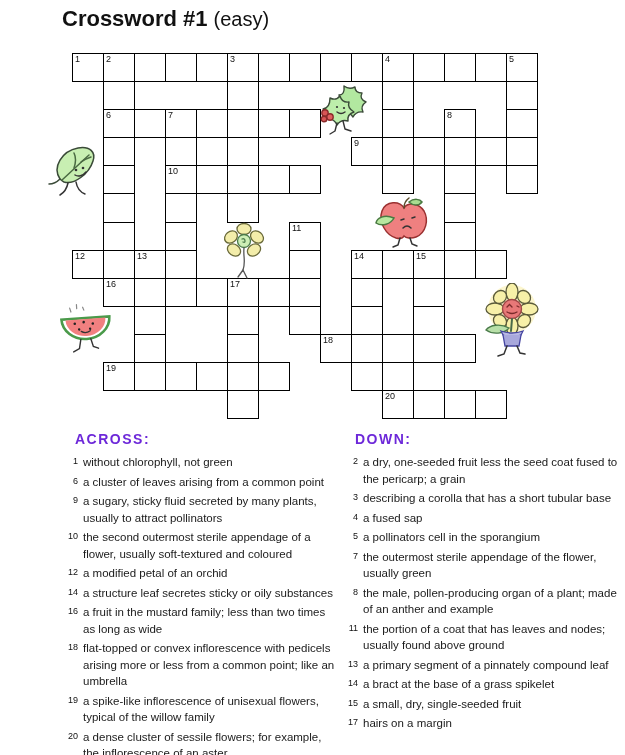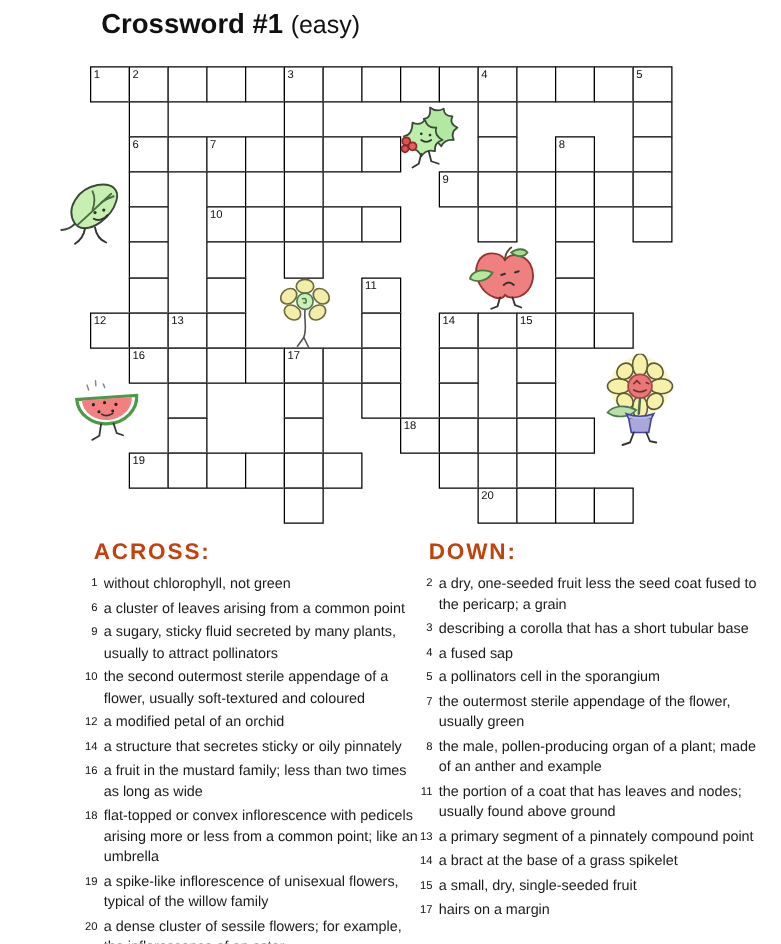--- a/index.html
+++ b/index.html
@@ -1,29 +1,29 @@
 <!DOCTYPE html>
 <html><head>
 <meta charset="utf-8">
 <style>
   html,body{margin:0;padding:0;background:#fff;}
   .page{position:relative;width:625px;height:755px;background:#fff;overflow:hidden;
         font-family:"Liberation Sans",sans-serif;color:#111;}
   .title{position:absolute;left:62px;top:6px;white-space:nowrap;}
-  .title .main{font-size:22px;font-weight:bold;letter-spacing:0px;margin-left:19px;}
+  .title .main{font-size:22px;font-weight:bold;letter-spacing:0px;}
   .title .suffix{font-size:20px;font-weight:400;margin-left:6px;}
   #grid{position:absolute;left:72px;top:53px;width:467px;height:366px;}
   .cell{position:absolute;box-sizing:border-box;width:32px;height:29.1px;
         border:1px solid #000;background:#fff;}
   .cellnum{position:absolute;top:0px;left:2px;font-size:9px;line-height:10px;color:#111;}
   .decor{position:absolute;z-index:5;}
   .clues{position:absolute;top:431px;}
   .clues.across{left:62px;width:278px;}
-  .clues.down{left:330px;width:280px;}
-  .clues h3{margin:0 0 7px 13px;font-size:18px;font-weight:bold;letter-spacing:1.5px;color:#c2410c;}
+  .clues.down{left:342px;width:280px;}
+  .clues h3{margin:0 0 7px 13px;font-size:14px;font-weight:bold;letter-spacing:1.5px;color:#6d28d9;}
   .clue{display:flex;margin-bottom:3px;}
   .cnum{flex:0 0 16px;text-align:right;font-size:9px;line-height:13px;padding-top:1px;
         margin-right:5px;color:#111;}
   .ctext{font-size:11.5px;line-height:16.5px;color:#1a1a1a;}
   .across .ctext{width:262px;}
   .down .ctext{width:258px;}
 </style>
 </head>
 <body>
 
@@ -285,21 +285,21 @@
         <div class="clue">
           <span class="cnum">10</span>
           <span class="ctext">the second outermost sterile appendage of a flower, usually soft-textured and coloured</span>
         </div>
         <div class="clue">
           <span class="cnum">12</span>
           <span class="ctext">a modified petal of an orchid</span>
         </div>
         <div class="clue">
           <span class="cnum">14</span>
-          <span class="ctext">a structure that secretes sticky or oily pinnately</span>
+          <span class="ctext">a structure leaf secretes sticky or oily substances</span>
         </div>
         <div class="clue">
           <span class="cnum">16</span>
           <span class="ctext">a fruit in the mustard family; less than two times as long as wide</span>
         </div>
         <div class="clue">
           <span class="cnum">18</span>
           <span class="ctext">flat-topped or convex inflorescence with pedicels arising more or less from a common point; like an umbrella</span>
         </div>
         <div class="clue">
@@ -339,21 +339,21 @@
         <div class="clue">
           <span class="cnum">8</span>
           <span class="ctext">the male, pollen-producing organ of a plant; made of an anther and example</span>
         </div>
         <div class="clue">
           <span class="cnum">11</span>
           <span class="ctext">the portion of a coat that has leaves and nodes; usually found above ground</span>
         </div>
         <div class="clue">
           <span class="cnum">13</span>
-          <span class="ctext">a primary segment of a pinnately compound point</span>
+          <span class="ctext">a primary segment of a pinnately compound leaf</span>
         </div>
         <div class="clue">
           <span class="cnum">14</span>
           <span class="ctext">a bract at the base of a grass spikelet</span>
         </div>
         <div class="clue">
           <span class="cnum">15</span>
           <span class="ctext">a small, dry, single-seeded fruit</span>
         </div>
         <div class="clue">

